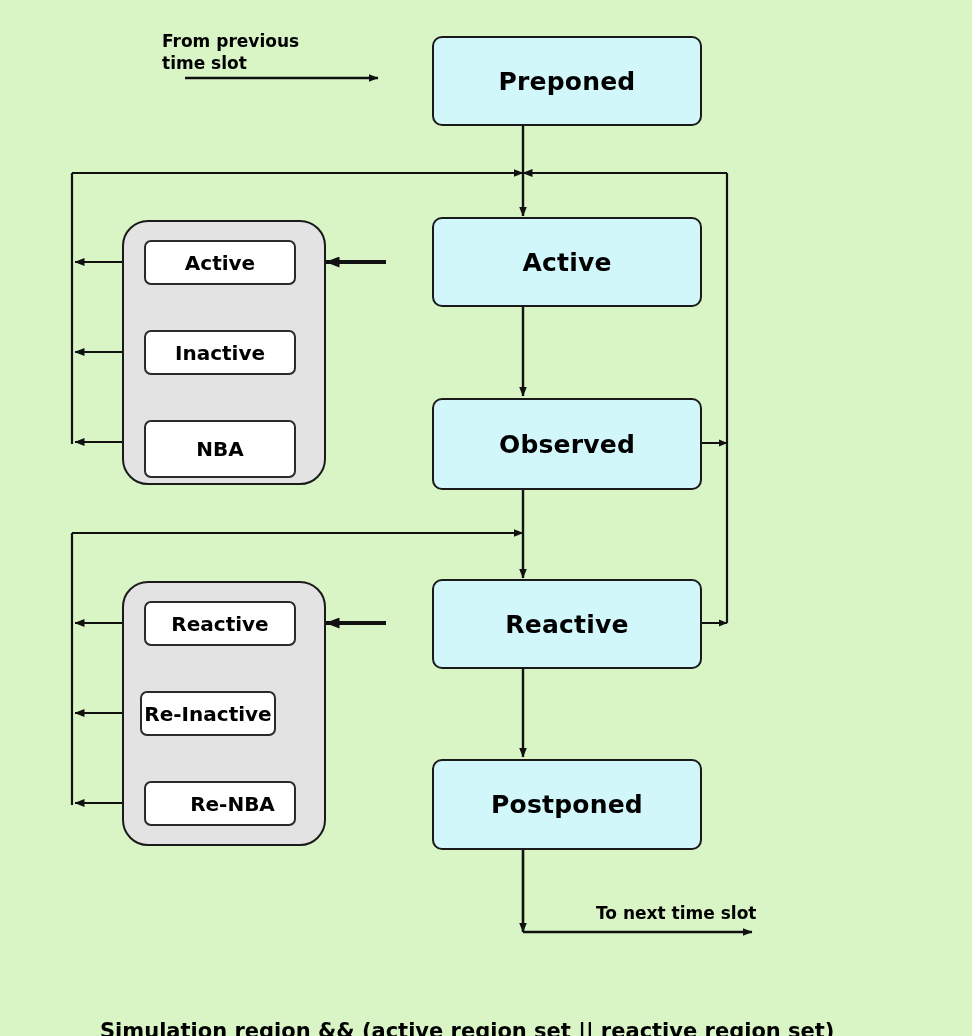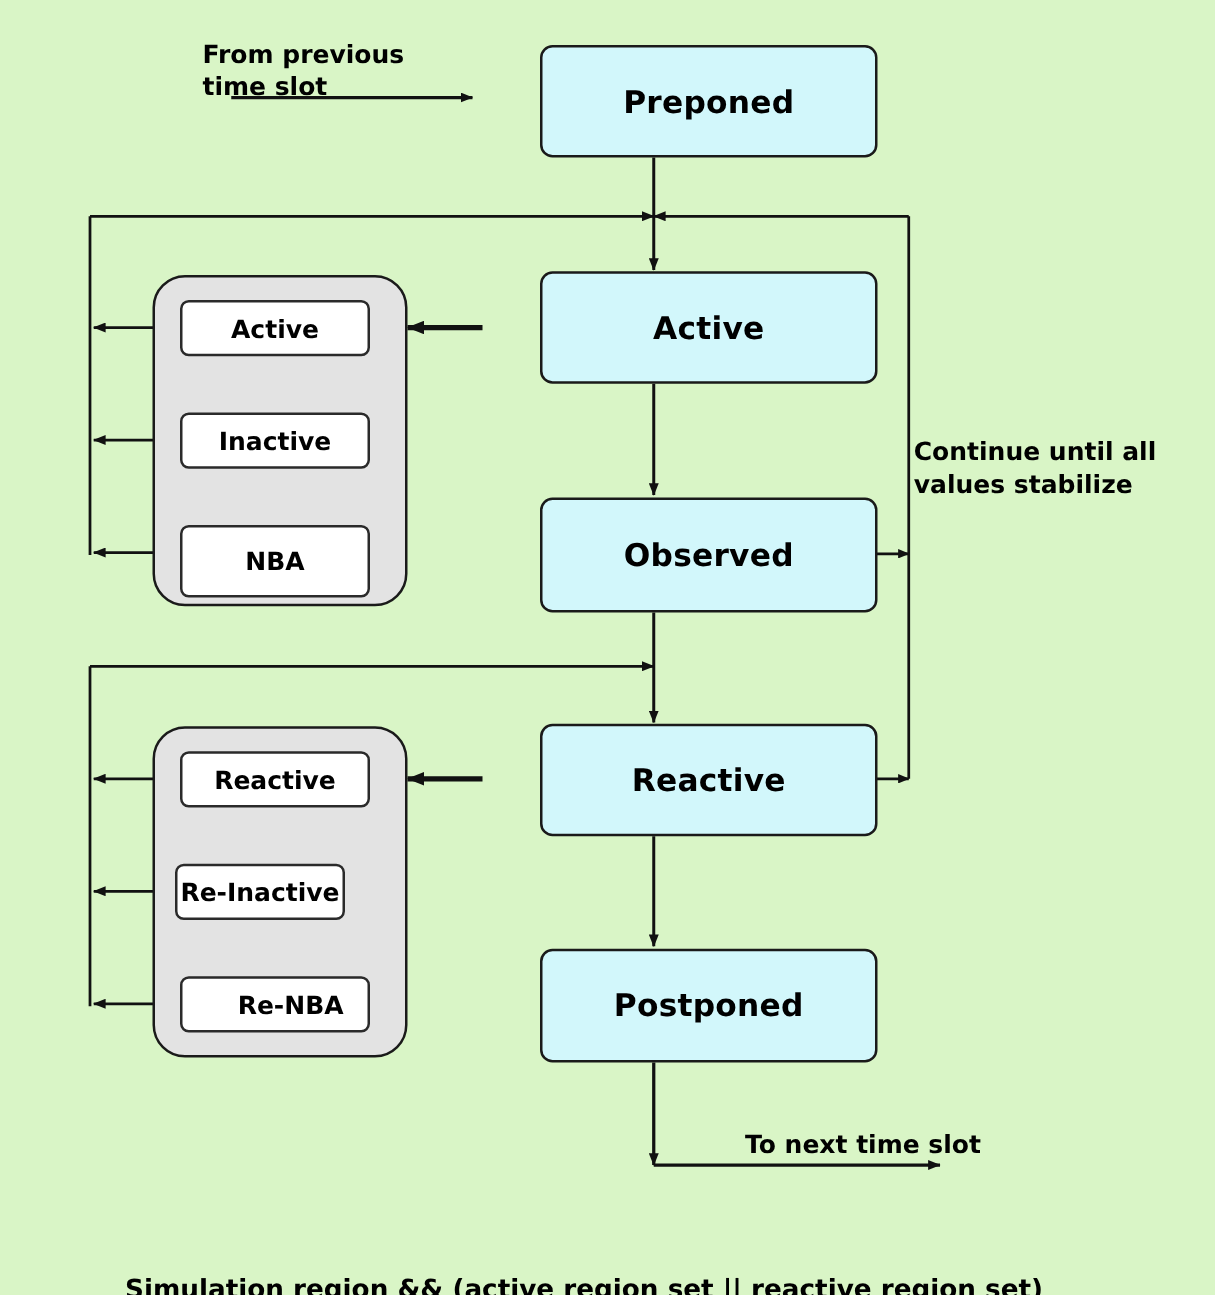--- a/index.html
+++ b/index.html
@@ -51,21 +51,21 @@
   .sub-box {
     background: #ffffff;
     border: 2px solid #2a2a2a;
     border-radius: 7px;
     font-size: 20px;
     font-weight: bold;
   }
   .edge-label {
     position: absolute;
     color: #000000;
-    font-size: 20px;
+    font-size: 17px;
     font-weight: bold;
     line-height: 1.3;
     white-space: pre-line;
   }
   .caption {
     position: absolute;
     font-size: 21px;
     font-weight: bold;
     color: #000000;
     white-space: nowrap;
@@ -184,21 +184,19 @@
   <div class="node sub-box" style="left:140px; top:691px; width:136px; height:45px;">
     <span>Re-Inactive</span>
   </div>
   <div class="node sub-box" style="left:144px; top:781px; width:152px; height:45px;padding-left:25px;">
     <span>Re-NBA</span>
   </div>
 
   <div class="edge-label" style="left:162px; top:30px;">From previous
 time slot</div>
 
-  <div class="edge-label" style="left:731px; top:348px;">Continue until all
-values stabilize</div>
 
   <div class="edge-label" style="left:596px; top:902px;">To next time slot</div>
 
   <div class="caption" style="left:100px; top:987px;margin-top:32px;">Simulation region &amp;&amp; (active region set || reactive region set)</div>
 
 
 </div>
 
 </body></html>

